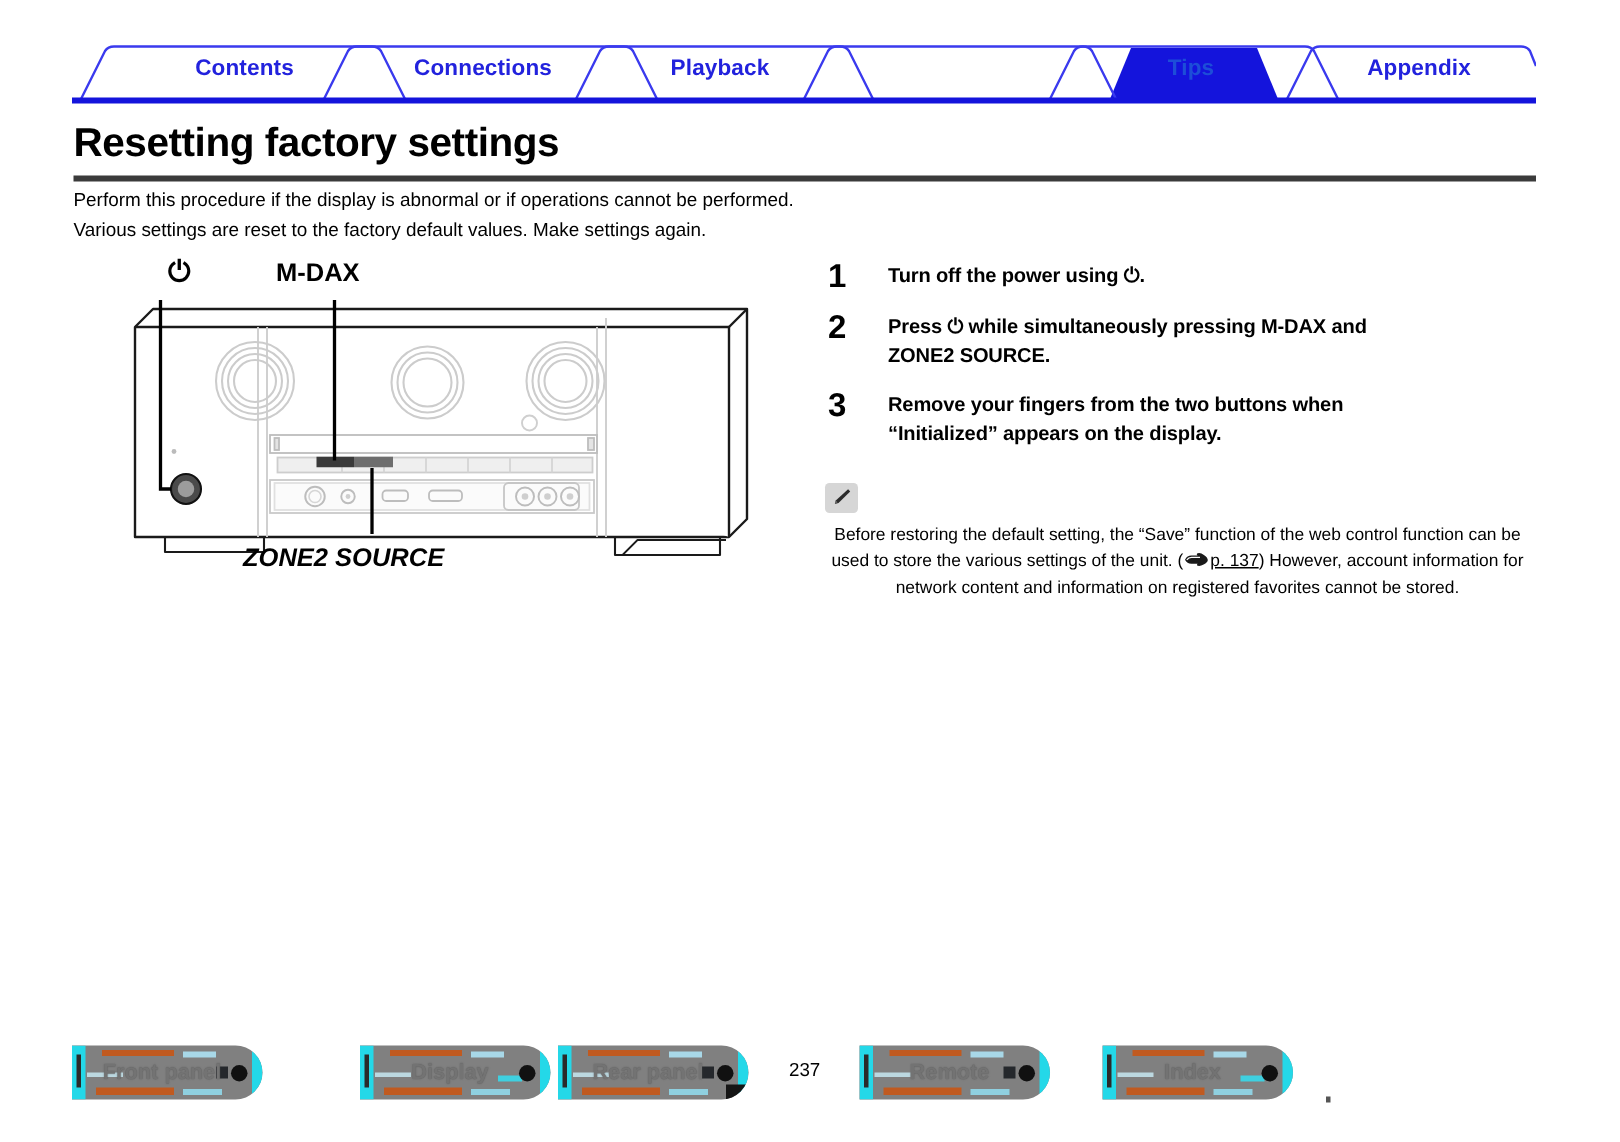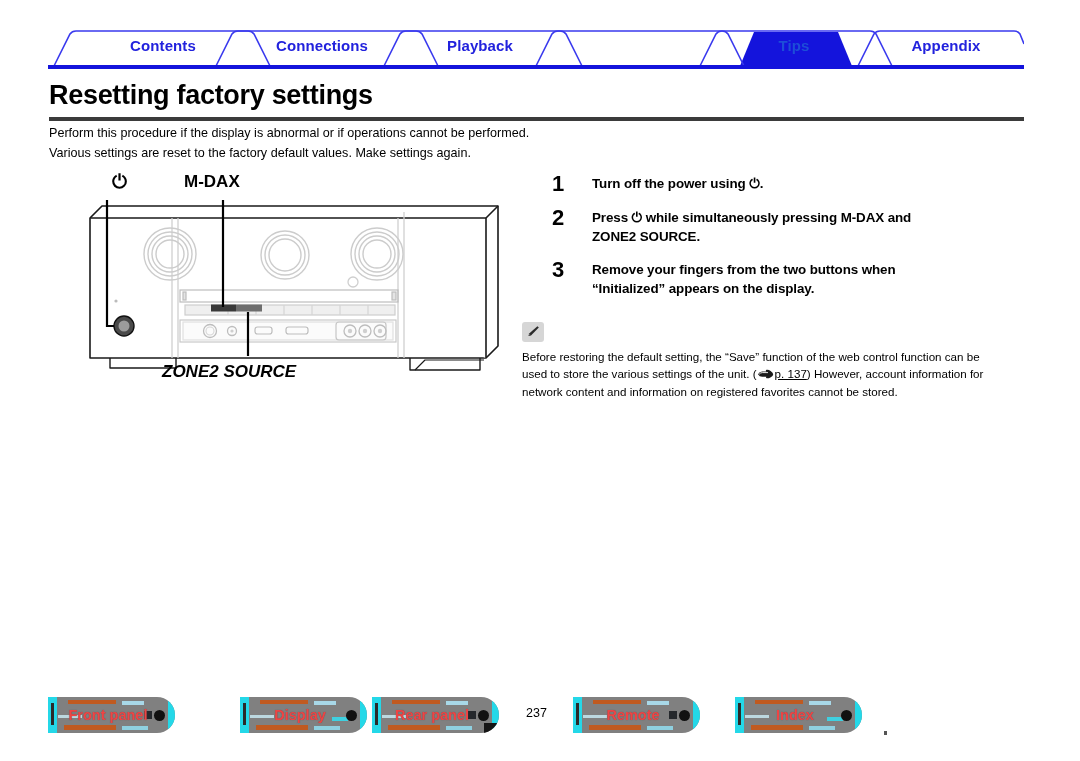--- a/index.html
+++ b/index.html
@@ -113,23 +113,24 @@
     font-size: 13.4px;
     font-weight: bold;
     line-height: 19px;
     color: #000;
     letter-spacing: -0.1px;
   }
 
   
   #note-block {
     position: absolute;
-    left: 522px;
+    left: 550px;
     top: 322px;
     width: 470px;
+    text-align: center;
   }
   #note-icon {
     width: 22px;
     height: 20px;
     background: #d6d6d6;
     border-radius: 3px;
     position: relative;
     display: block;
   }
   #note-icon svg { position: absolute; left: 4px; top: 3px; }
@@ -192,21 +193,21 @@
   .a9 { left: 3px; top: 6px; width: 3px; height: 22px; background: #2a2a2a; }
   .a10 { left: 112px; top: 26px; width: 15px; height: 10px; background: #151515; }
   .foot-label {
     position: absolute;
     left: 0; top: 0;
     width: 120px; height: 36px;
     line-height: 36px;
     text-align: center;
     font-size: 14.5px;
     font-weight: bold;
-    color: #ef4444;
+    color: #737373;
     z-index: 5;
     text-shadow: 0 0 1px #555;
   }
   #page-number {
     position: absolute;
     left: 526px;
     top: 706px;
     font-size: 12.5px;
     color: #000;
     pointer-events: auto;

